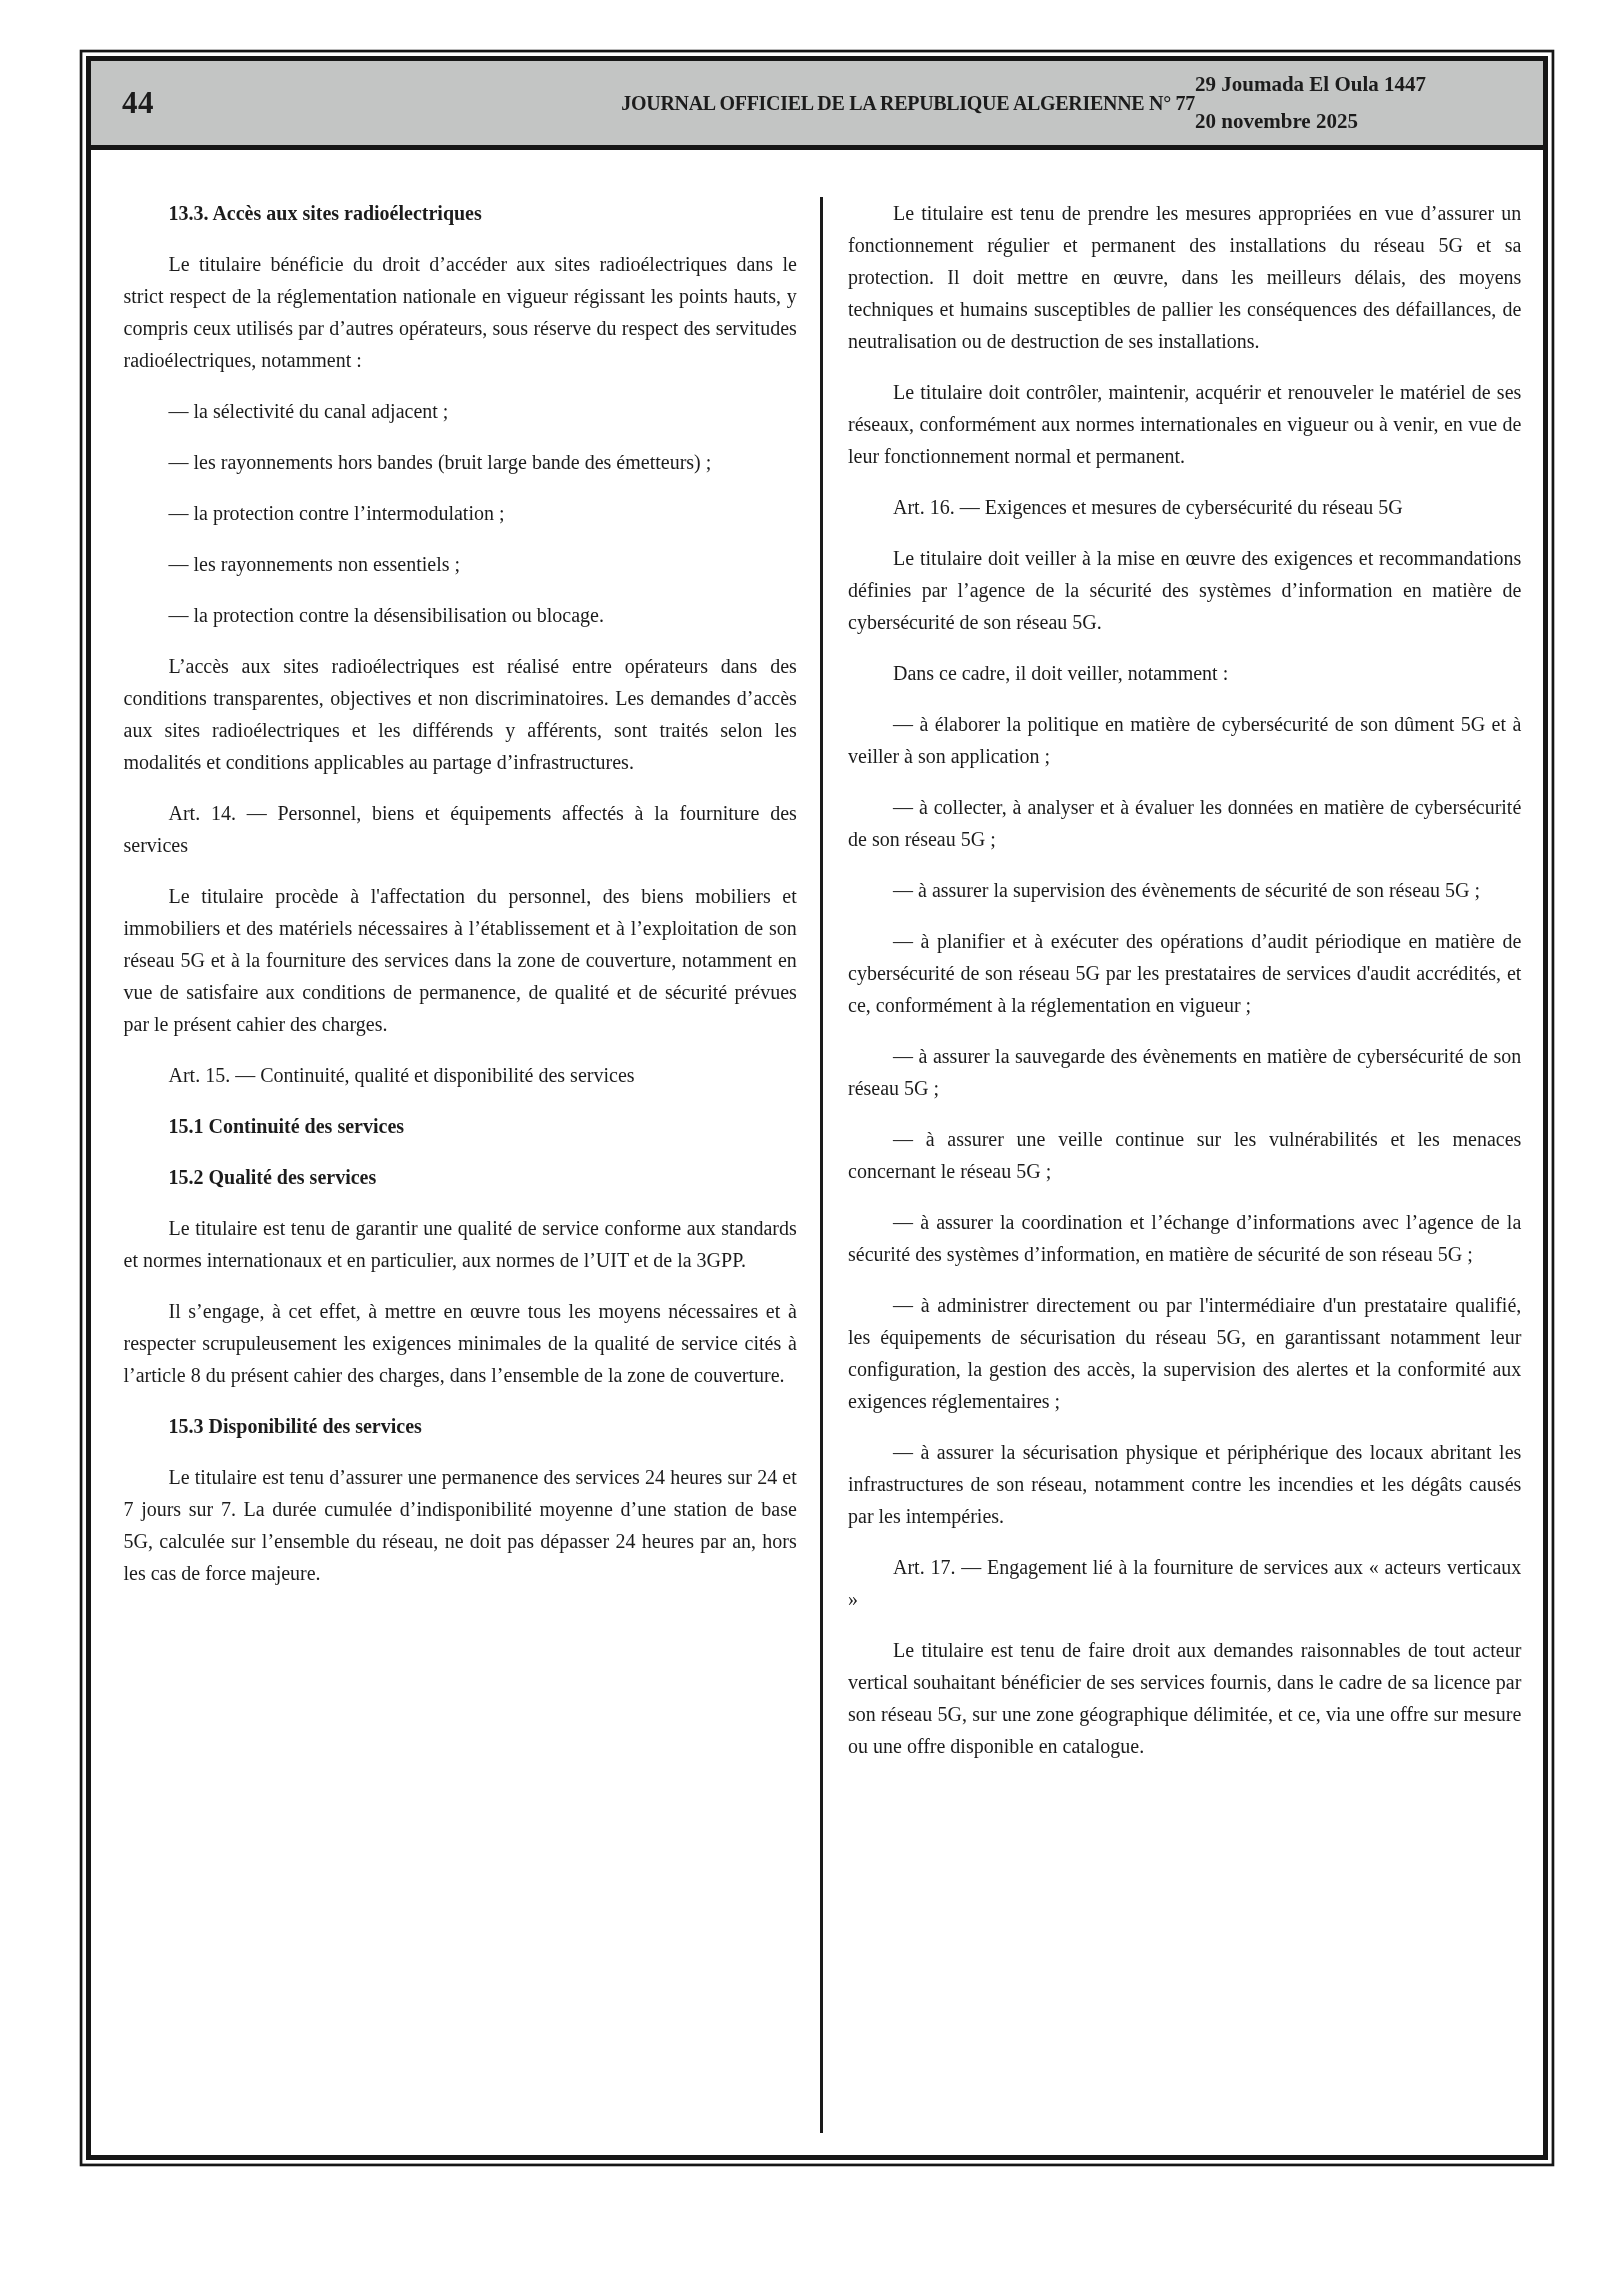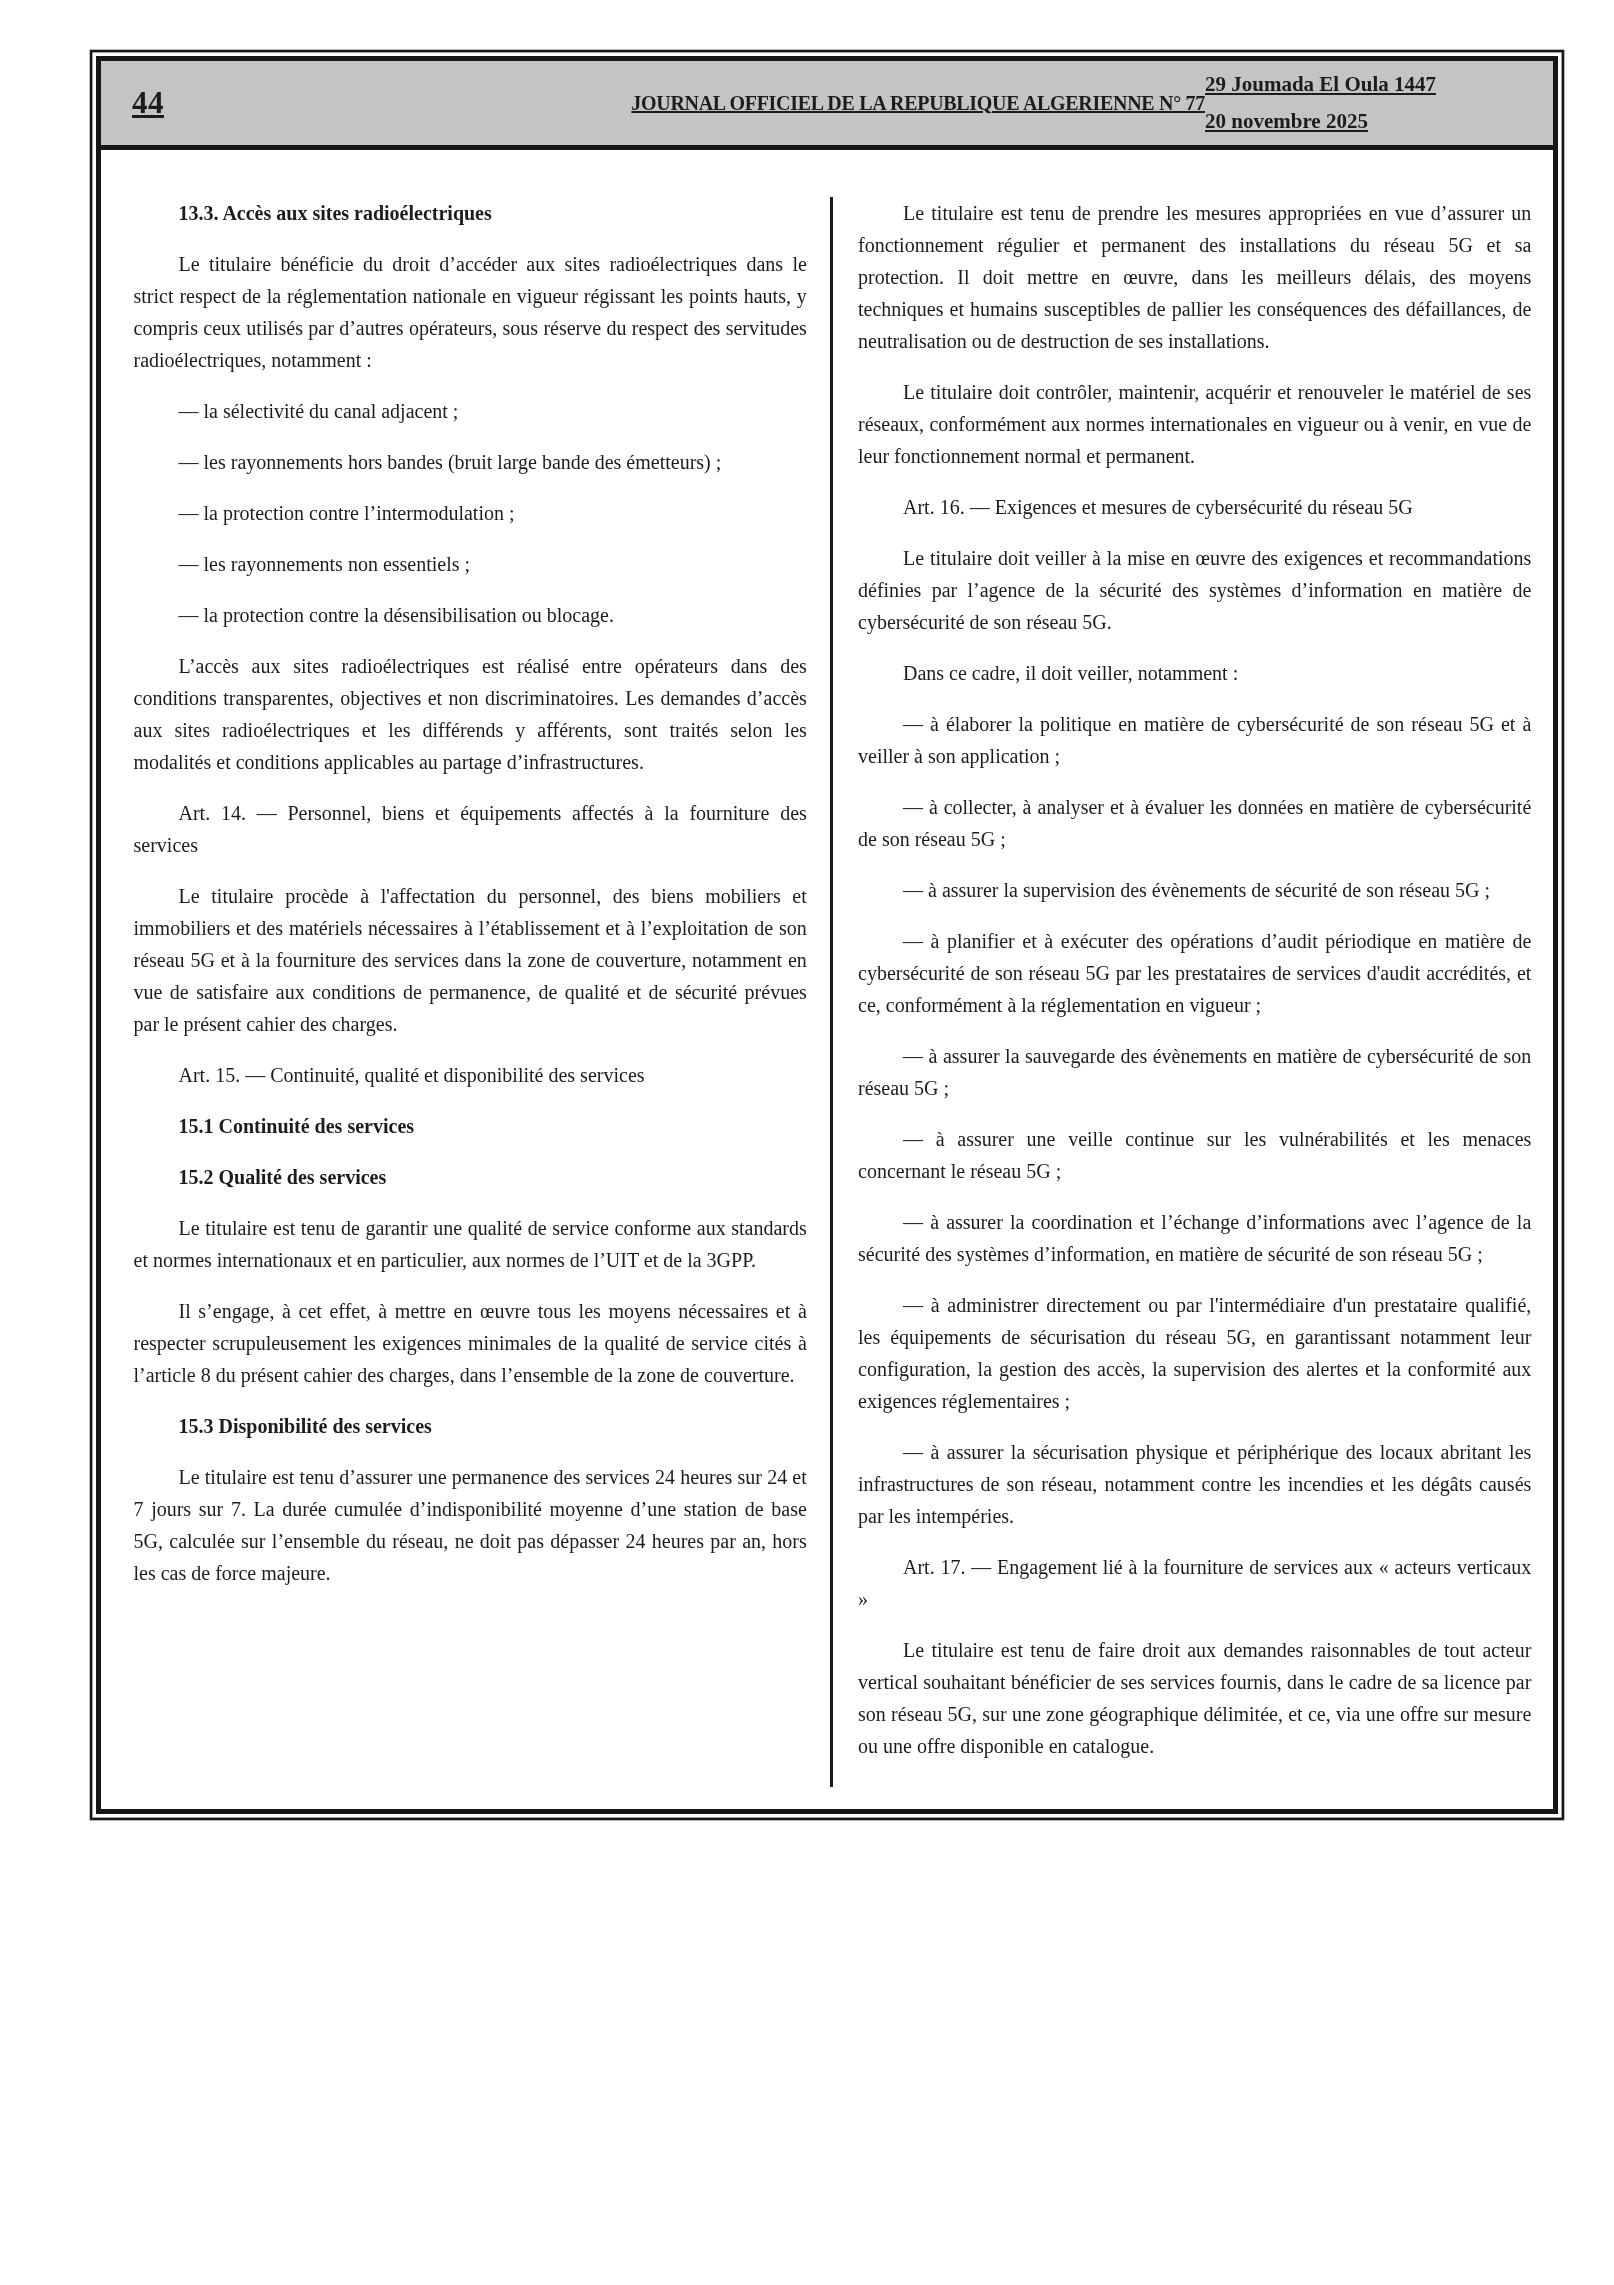--- a/index.html
+++ b/index.html
@@ -4,27 +4,26 @@
 <style>
   html, body { margin:0; padding:0; }
   body {
     width:1615px; height:2285px;
     background:#ffffff;
     position:relative;
     font-family:"Liberation Serif", serif;
     color:#1c1c1c;
   }
   .frame {
-    position:absolute; left:96px; top:56px;
-    width:1462px; height:1758px;
+    position:absolute; left:86px; top:56px;
+    width:1462px; height:2104px;
     border:5.4px solid #161616;
     box-shadow: 0 0 0 3.6px #ffffff, 0 0 0 6.3px #161616;
     box-sizing:border-box;
     background:#ffffff;
-    text-decoration:underline;
   }
   .header-bar {
     height:89px;
     background:#c3c5c4;
     border-bottom:5.4px solid #161616;
     box-sizing:border-box;
     display:flex; align-items:center;
     padding:0 22px 0 31px;
     font-weight:bold;
   }
@@ -89,21 +88,21 @@
         <p class="block heading">15.3 Disponibilité des services</p>
         <p class="block para">Le titulaire est tenu d’assurer une permanence des services 24 heures sur 24 et 7 jours sur 7. La durée cumulée d’indisponibilité moyenne d’une station de base 5G, calculée sur l’ensemble du réseau, ne doit pas dépasser 24 heures par an, hors les cas de force majeure.</p>
       </div>
     <div class="divider"></div>
     <div class="col col-right">
         <p class="block para">Le titulaire est tenu de prendre les mesures appropriées en vue d’assurer un fonctionnement régulier et permanent des installations du réseau 5G et sa protection. Il doit mettre en œuvre, dans les meilleurs délais, des moyens techniques et humains susceptibles de pallier les conséquences des défaillances, de neutralisation ou de destruction de ses installations.</p>
         <p class="block para">Le titulaire doit contrôler, maintenir, acquérir et renouveler le matériel de ses réseaux, conformément aux normes internationales en vigueur ou à venir, en vue de leur fonctionnement normal et permanent.</p>
         <p class="block para">Art. 16. — Exigences et mesures de cybersécurité du réseau 5G</p>
         <p class="block para">Le titulaire doit veiller à la mise en œuvre des exigences et recommandations définies par l’agence de la sécurité des systèmes d’information en matière de cybersécurité de son réseau 5G.</p>
         <p class="block para">Dans ce cadre, il doit veiller, notamment :</p>
-        <p class="block para">— à élaborer la politique en matière de cybersécurité de son réseau 5G et à veiller à son application ;</p>
+        <p class="block para">— à élaborer la politique en matière de cybersécurité de son dûment 5G et à veiller à son application ;</p>
         <p class="block para">— à collecter, à analyser et à évaluer les données en matière de cybersécurité de son réseau 5G ;</p>
         <p class="block para">— à assurer la supervision des évènements de sécurité de son réseau 5G ;</p>
         <p class="block para">— à planifier et à exécuter des opérations d’audit périodique en matière de cybersécurité de son réseau 5G par les prestataires de services d'audit accrédités, et ce, conformément à la réglementation en vigueur ;</p>
         <p class="block para">— à assurer la sauvegarde des évènements en matière de cybersécurité de son réseau 5G ;</p>
         <p class="block para">— à assurer une veille continue sur les vulnérabilités et les menaces concernant le réseau 5G ;</p>
         <p class="block para">— à assurer la coordination et l’échange d’informations avec l’agence de la sécurité des systèmes d’information, en matière de sécurité de son réseau 5G ;</p>
         <p class="block para">— à administrer directement ou par l'intermédiaire d'un prestataire qualifié, les équipements de sécurisation du réseau 5G, en garantissant notamment leur configuration, la gestion des accès, la supervision des alertes et la conformité aux exigences réglementaires ;</p>
         <p class="block para">— à assurer la sécurisation physique et périphérique des locaux abritant les infrastructures de son réseau, notamment contre les incendies et les dégâts causés par les intempéries.</p>
         <p class="block para">Art. 17. — Engagement lié à la fourniture de services aux « acteurs verticaux »</p>
         <p class="block para">Le titulaire est tenu de faire droit aux demandes raisonnables de tout acteur vertical souhaitant bénéficier de ses services fournis, dans le cadre de sa licence par son réseau 5G, sur une zone géographique délimitée, et ce, via une offre sur mesure ou une offre disponible en catalogue.</p>

